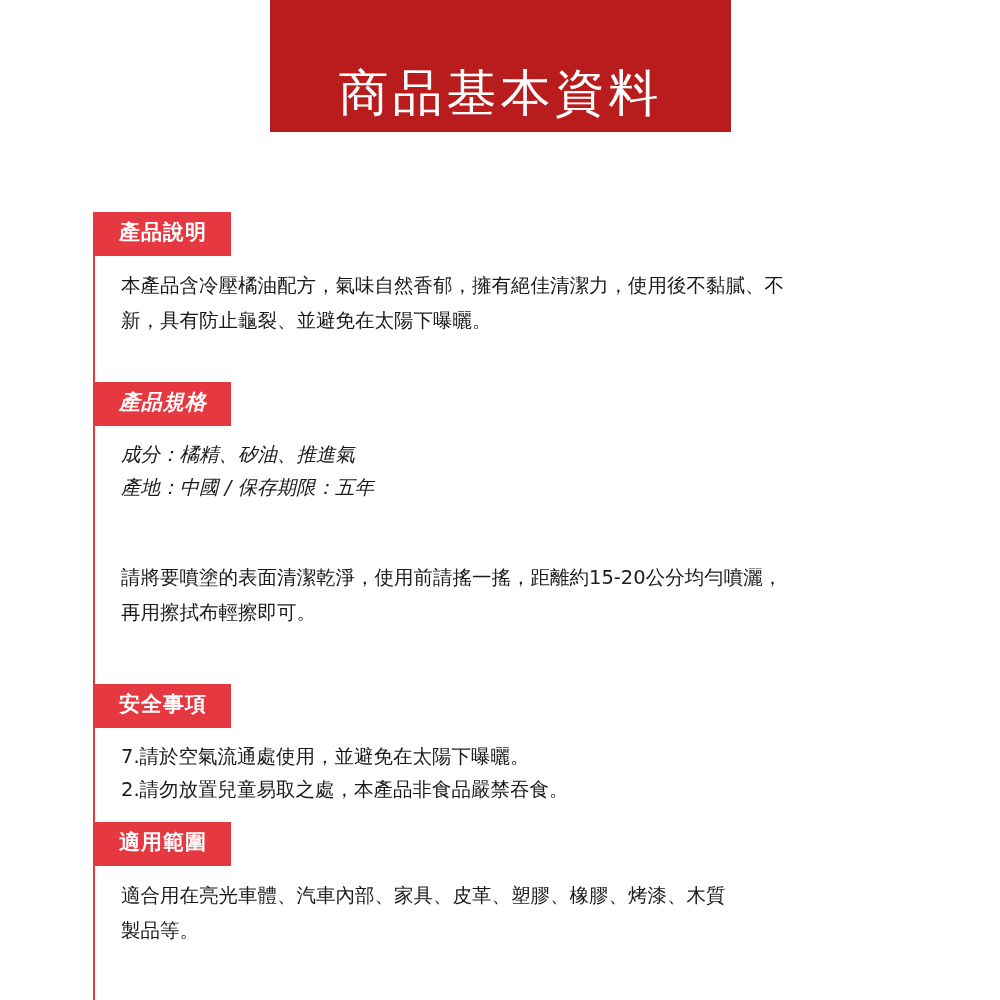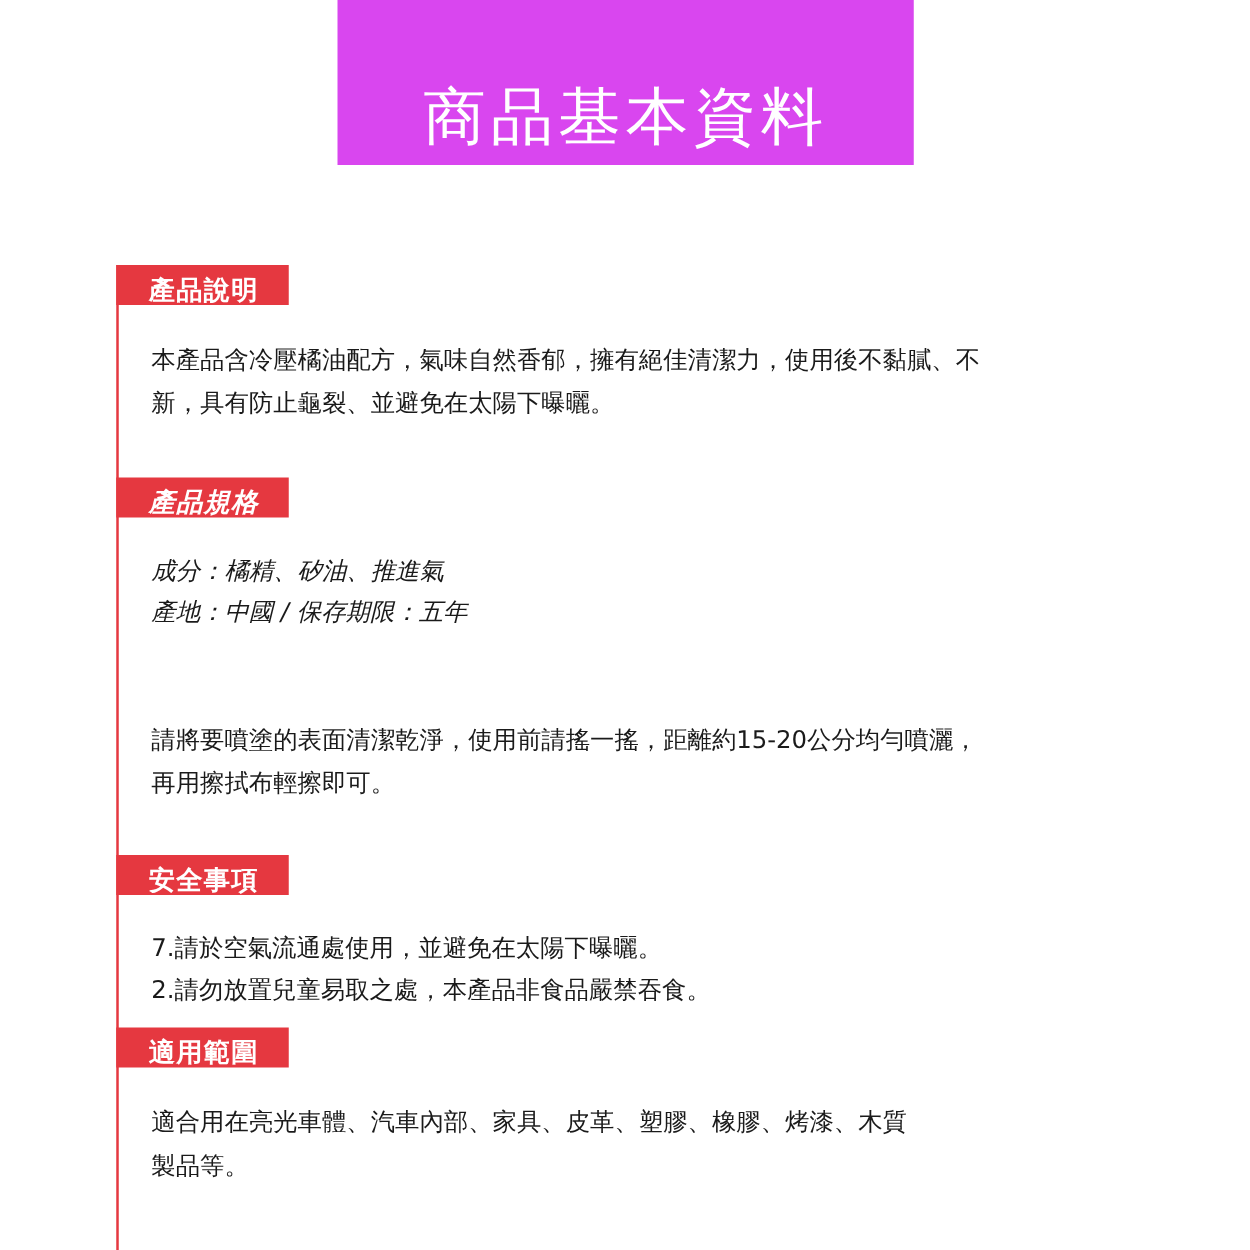--- a/index.html
+++ b/index.html
@@ -2,35 +2,35 @@
 <html><head>
   <meta charset="utf-8">
   <style>
     html, body { margin: 0; padding: 0; }
     body {
       width: 1000px; height: 1000px; background: #ffffff; position: relative; overflow: hidden;
       font-family: "DejaVu Sans", "Liberation Sans", sans-serif; color: #1a1a1a;
     }
     .title-block {
       position: absolute; left: 270px; top: 0; width: 461px; height: 132px;
-      background: #d946ef; display: flex; align-items: flex-end; justify-content: center;
+      background: #b91c1c; display: flex; align-items: flex-end; justify-content: center;
     }
     .title-text {
       color: #ffffff; font-size: 50px; letter-spacing: 4px; padding-bottom: 14px; line-height: 1;
     }
     .vline {
       position: absolute; left: 93px; top: 212px; width: 2px; height: 788px; background: #e53840;
     }
     .section { position: absolute; left: 93px; }
     .label {
       display: inline-block; background: #e53840; color: #ffffff; font-weight: bold;
-      font-size: 21px; height: 32px; line-height: 40px; padding: 0 24px 0 26px; letter-spacing: 1px;
+      font-size: 21px; height: 44px; line-height: 40px; padding: 0 24px 0 26px; letter-spacing: 1px;
     }
     .body-text {
-      margin-left: 28px; margin-top: 26px; font-size: 19.5px; line-height: 35px; color: #1a1a1a;
+      margin-left: 28px; margin-top: 12px; font-size: 19.5px; line-height: 35px; color: #1a1a1a;
       white-space: nowrap;
     }
     .line { display: block; }
   </style>
 </head>
 <body>
 
 <div class="title-block">
   <span class="title-text">商品基本資料</span>
 </div>

